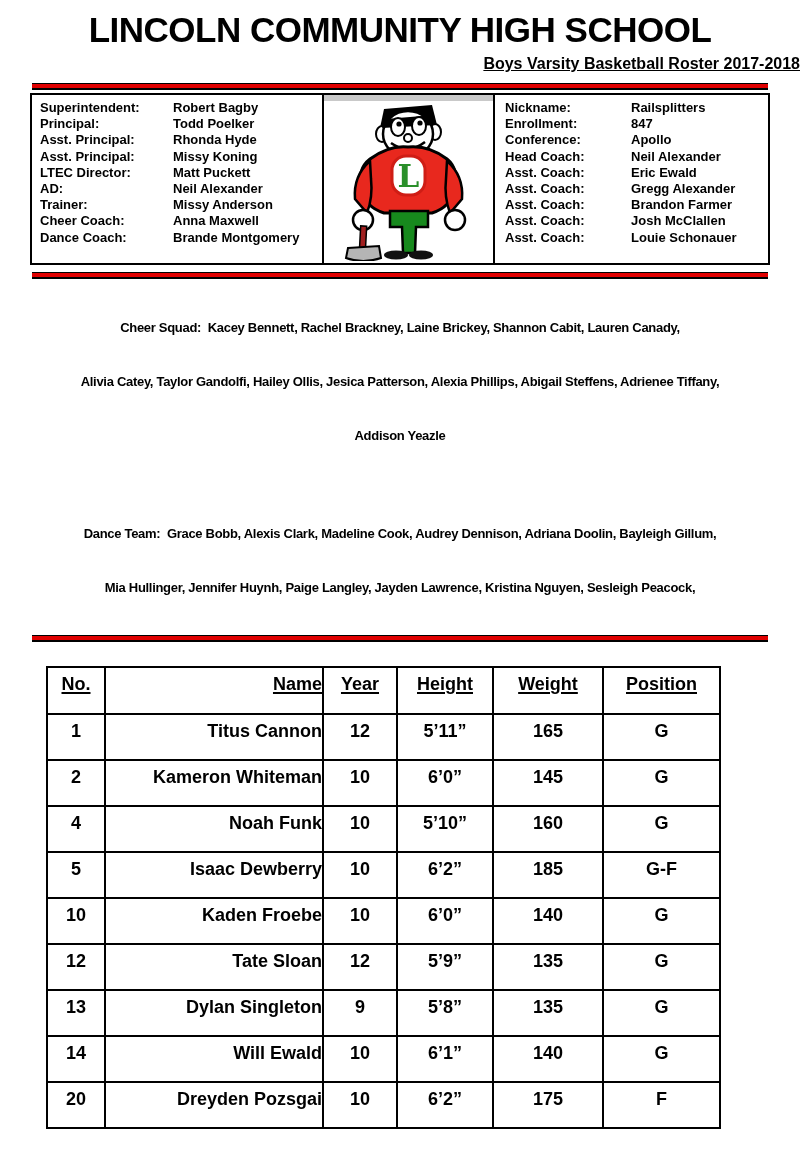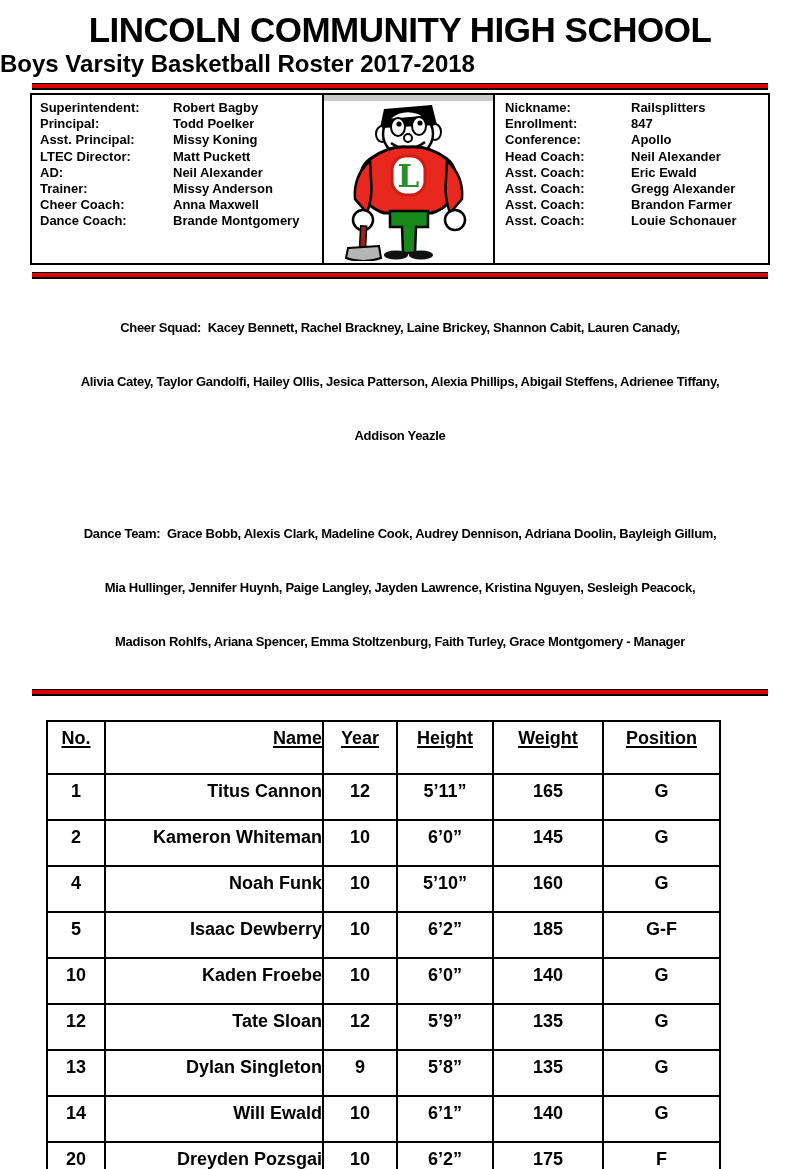--- a/index.html
+++ b/index.html
@@ -4,21 +4,21 @@
 <style>
   html,body { margin:0; padding:0; }
   body {
     width:800px; height:1169px; background:#ffffff; overflow:hidden;
     font-family:"Liberation Sans", sans-serif; font-weight:bold; color:#000;
   }
   .page-title {
     text-align:center; font-size:35px; line-height:40px; padding-top:10px;
     letter-spacing:-0.5px;
   }
-  .page-subtitle { text-align:left; font-size:24px; line-height:27px; }
+  .page-subtitle { text-align:right; font-size:16px; line-height:27px;text-decoration:underline; }
   .sep {
     height:4px; background:#e00000; border-top:1px solid #000;
     border-bottom:2px solid #000; margin:0 32px;
   }
   .sep1 { margin-top:6px; }
   .sep2 { margin-top:7px; }
   .sep3 { margin-top:2px; }
   .infobox {
     display:flex; margin:3px 30px 0; border:2px solid #000; height:168px;
     box-sizing:content-box;
@@ -37,21 +37,21 @@
   .para {
     text-align:center; font-size:13px; line-height:18px; margin-top:4px;
     letter-spacing:-0.3px; white-space:pre-wrap; padding:0 6px;
   }
   .para.dance { margin-top:8px; }
   table.roster { border-collapse:collapse; margin:24px 0 0 46px; table-layout:fixed; }
   .roster th, .roster td {
     border:2px solid #000; vertical-align:top; font-size:18px;
     padding:6px 0 0 0; text-align:center; box-sizing:border-box;
   }
-  .roster th { height:53px;border-radius:6px; }
+  .roster th { height:47px;border-radius:6px; }
   .roster td { height:46px; }
   .roster th.c-name, .roster td.c-name { text-align:right; padding-left:14px; }
   .roster th span { text-decoration:underline; text-underline-offset:2px; text-decoration-thickness:2px; }
 </style>
 </head>
 <body>
 
 <div>
 
   <div class="page-title">LINCOLN COMMUNITY HIGH SCHOOL</div>
@@ -59,20 +59,23 @@
 
   <div class="sep sep1"></div>
 
   <div class="infobox">
     <div class="cell left">
         <div class="irow">
     <span class="ilabel">Superintendent:</span><span class="ival">Robert Bagby</span>
   </div>
         <div class="irow">
     <span class="ilabel">Principal:</span><span class="ival">Todd Poelker</span>
+  </div>
+        <div class="irow">
+    <span class="ilabel">Asst. Principal:</span><span class="ival">Rhonda Hyde</span>
   </div>
         <div class="irow">
     <span class="ilabel">Asst. Principal:</span><span class="ival">Missy Koning</span>
   </div>
         <div class="irow">
     <span class="ilabel">LTEC Director:</span><span class="ival">Matt Puckett</span>
   </div>
         <div class="irow">
     <span class="ilabel">AD:</span><span class="ival">Neil Alexander</span>
   </div>
@@ -143,37 +146,39 @@
         <div class="irow">
     <span class="ilabel">Asst. Coach:</span><span class="ival">Eric Ewald</span>
   </div>
         <div class="irow">
     <span class="ilabel">Asst. Coach:</span><span class="ival">Gregg Alexander</span>
   </div>
         <div class="irow">
     <span class="ilabel">Asst. Coach:</span><span class="ival">Brandon Farmer</span>
   </div>
         <div class="irow">
+    <span class="ilabel">Asst. Coach:</span><span class="ival">Josh McClallen</span>
+  </div>
+        <div class="irow">
     <span class="ilabel">Asst. Coach:</span><span class="ival">Louie Schonauer</span>
   </div>
       </div>
   </div>
 
   <div class="sep sep2"></div>
 
   <div class="para cheer">
     <div>Cheer Squad:  Kacey Bennett, Rachel Brackney, Laine Brickey, Shannon Cabit, Lauren Canady,</div>
     <div>Alivia Catey, Taylor Gandolfi, Hailey Ollis, Jesica Patterson, Alexia Phillips, Abigail Steffens, Adrienee Tiffany,</div>
     <div>Addison Yeazle</div>
   </div>
 
   <div class="para dance">
     <div>Dance Team:  Grace Bobb, Alexis Clark, Madeline Cook, Audrey Dennison, Adriana Doolin, Bayleigh Gillum,</div>
     <div>Mia Hullinger, Jennifer Huynh, Paige Langley, Jayden Lawrence, Kristina Nguyen, Sesleigh Peacock,</div>
-    <div>Madison Rohlfs, Ariana Spencer, Emma Stoltzenburg, Faith Turley, Grace Montgomery - Manager</div>
   </div>
 
   <div class="sep sep3"></div>
 
   <table class="roster">
     <colgroup>
       <col style="width:58px">
         <col style="width:218px">
         <col style="width:74px">
       <col style="width:96px">

